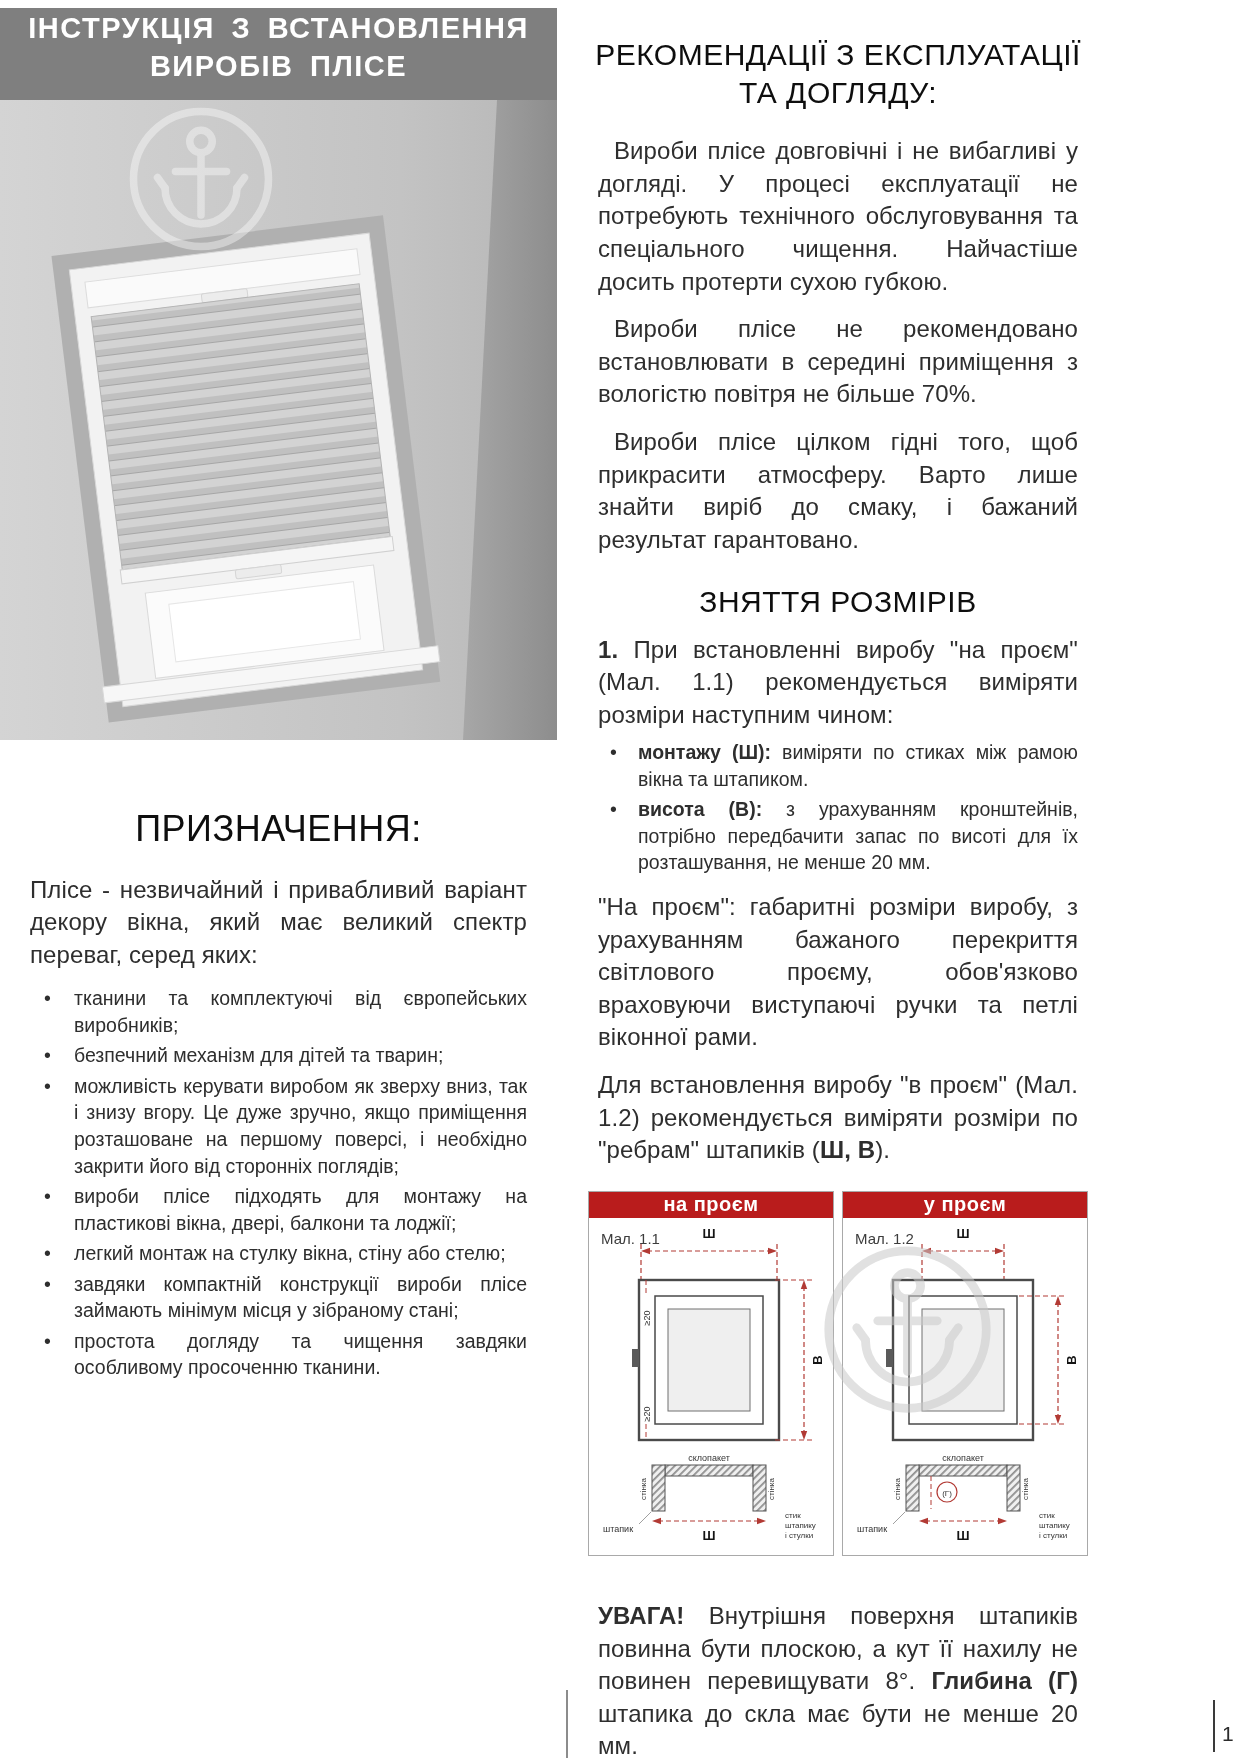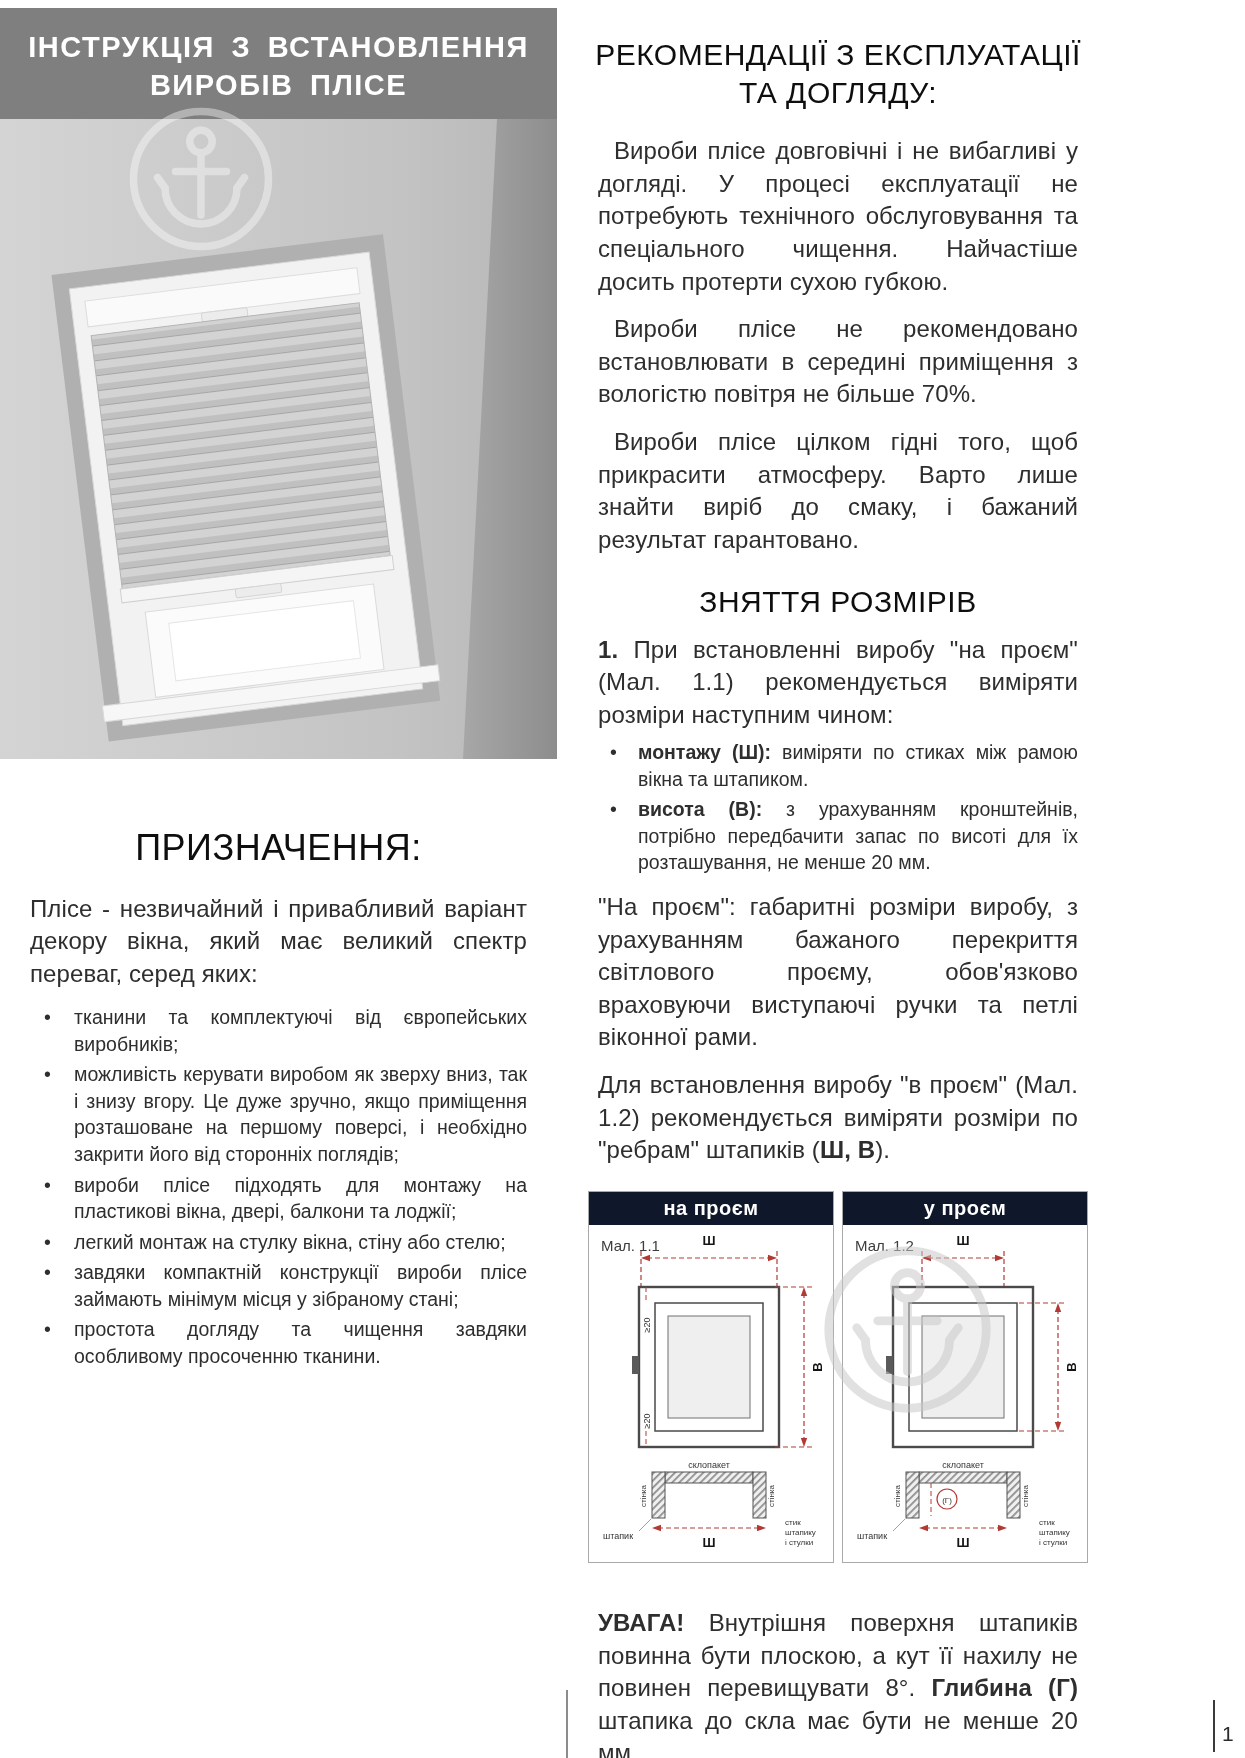--- a/index.html
+++ b/index.html
@@ -2,21 +2,21 @@
 <html lang="uk"><head>
 <meta charset="utf-8">
 <style>
   html,body{margin:0;padding:0;background:#ffffff;}
   .page{position:relative;width:1245px;height:1758px;background:#fff;overflow:hidden;
         font-family:"Liberation Sans",sans-serif;color:#2e2e2e;}
 
   
   .col-left{position:absolute;left:0;top:0;width:557px;}
   .lheader{margin-top:8px;background:#7f7f7f;color:#fff;font-weight:bold;font-size:29px;
-           line-height:1.32;text-align:center;padding:20px 6px 14px;letter-spacing:1.5px;word-spacing:7px;}
+           line-height:1.32;text-align:center;padding:1px 6px 14px;letter-spacing:1.5px;word-spacing:7px;}
   .photo{width:557px;height:640px;}
   .photo svg{display:block;}
   .big-title{font-weight:normal;color:#0e0e0e;text-align:center;letter-spacing:.5px;}
   .col-left .big-title{font-size:36px;margin:68px 0 0;}
   .jtext{font-size:24px;line-height:1.36;text-align:justify;color:#2e2e2e;letter-spacing:.1px;}
   .intro{margin:24px 30px 0;}
   .blist{margin:14px 30px 0;padding:0;list-style:none;}
   .blist li{position:relative;padding-left:44px;margin-bottom:4px;text-align:justify;
             font-size:19.5px;line-height:1.36;}
   .blist li::before{content:"\2022";position:absolute;left:14px;top:0;}
@@ -28,21 +28,21 @@
   .rp{margin:15px 10px 0;}
   .rp.first{margin-top:24px;}
   .ind{text-indent:16px;}
   .mlist{margin:8px 10px 0;}
   .mlist li{padding-left:40px;}
   .mlist li::before{left:12px;}
   b.num{font-weight:bold;}
 
   .figrow{display:flex;gap:8px;margin:24px 0 0;}
   .panel{margin:0;width:246px;border:1px solid #a9a9a9;box-sizing:border-box;}
-  .phead{height:33px;background:#0f172a;color:#fff;font-weight:bold;font-size:20px;
+  .phead{height:26px;background:#b91c1c;color:#fff;font-weight:bold;font-size:20px;
          display:flex;align-items:center;justify-content:center;letter-spacing:.5px;}
   .pbody{height:337px;}
   .pbody svg{display:block;width:244px;height:337px;}
 
   .attn{margin:44px 10px 0;}
 
   
   svg text{font-family:"Liberation Sans",sans-serif;}
   .figlab{font-size:15px;fill:#3c3c3c;}
   .dimlab{font-size:13px;font-weight:bold;fill:#141414;}
@@ -107,20 +107,21 @@
           <rect x="58" y="344" width="186" height="58" fill="#ffffff" stroke="#e6e6e6"></rect>
           <rect x="-18" y="418" width="338" height="16" fill="#f7f7f7" stroke="#d8d8d8"></rect>
         </g>
       </svg>
     </div>
 
     <h2 class="big-title">ПРИЗНАЧЕННЯ:</h2>
     <p class="jtext intro">Плісе - незвичайний і привабливий варіант декору вікна, який має великий спектр переваг, серед яких:</p>
     <ul class="blist">
       <li>тканини та комплектуючі від європейських виробників;</li>
+      <li>безпечний механізм для дітей та тварин;</li>
       <li>можливість керувати виробом як зверху вниз, так і знизу вгору. Це дуже зручно, якщо приміщення розташоване на першому поверсі, і необхідно закрити його від сторонніх поглядів;</li>
       <li>вироби плісе підходять для монтажу на пластикові вікна, двері, балкони та лоджії;</li>
       <li>легкий монтаж на стулку вікна, стіну або стелю;</li>
       <li>завдяки компактній конструкції вироби плісе займають мінімум місця у зібраному стані;</li>
       <li>простота догляду та чищення завдяки особливому просоченню тканини.</li>
     </ul>
   </div>
 
   <div class="col-right">
     <h1 class="big-title rtitle">

